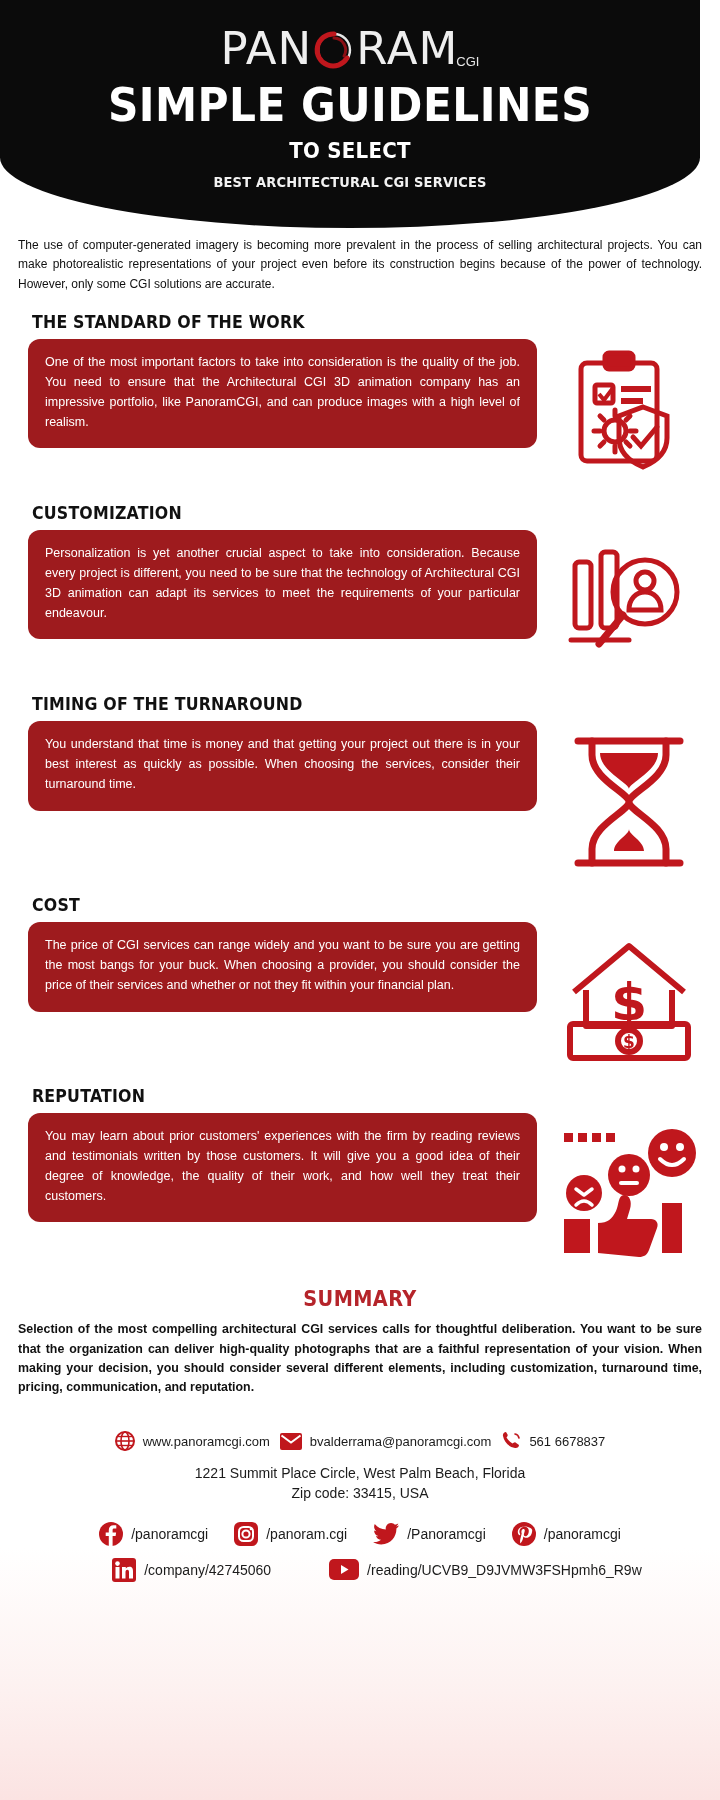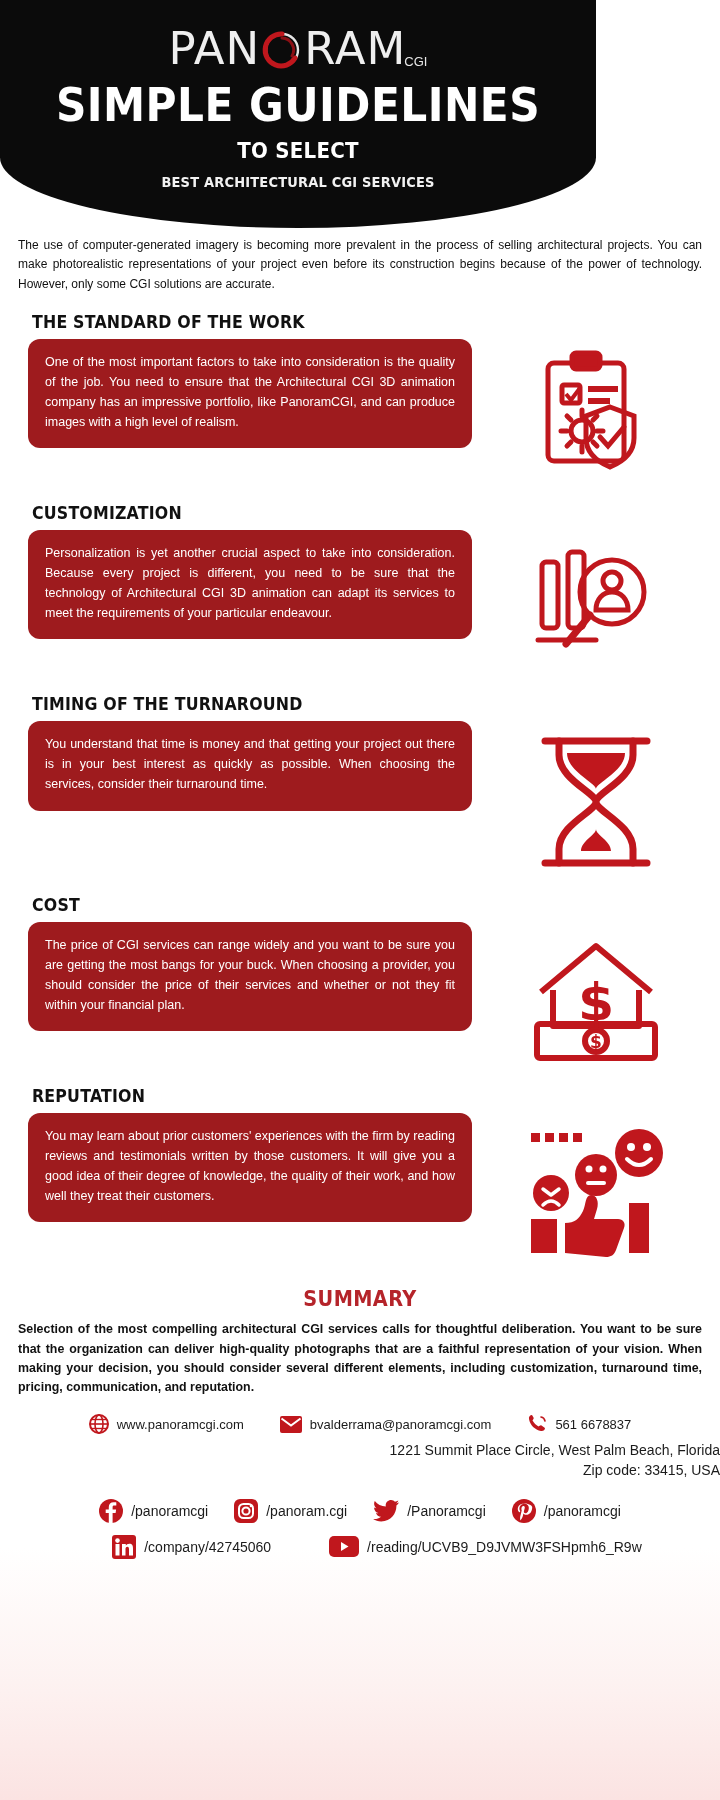--- a/index.html
+++ b/index.html
@@ -12,21 +12,21 @@
     position: relative;
     width: 720px;
     height: 1800px;
     overflow: hidden;
     background: linear-gradient(180deg, #ffffff 0%, #ffffff 86%, #fdf1f0 94%, #fbe3e2 100%);
   }
 
   
   .header {
     position: relative;
-    width: 596px;
+    width: 700px;
     height: 228px;
     background: #0b0b0b;
     border-bottom-left-radius: 100% 62%;
     border-bottom-right-radius: 100% 62%;
     overflow: hidden;
     padding-left: 16px;
   }
   .logo-wrap {
     position: absolute;
     top: 26px; left: 0; right: 0;
@@ -118,21 +118,21 @@
   .sec-row { display: flex; align-items: flex-start; }
   .card {
     background: #9e1b1e;
     color: #ffffff;
     border-radius: 12px;
     padding: 14px 17px 16px 17px;
     font-size: 12.5px;
     line-height: 1.58;
     text-align: justify;
     margin-left: 14px;
-    width: 444px;
+    width: 509px;
     flex: none;
   }
   .icon-cell {
     flex: 1;
     display: flex;
     align-items: center;
     justify-content: center;
     padding-top: 6px;
   }
 
@@ -154,29 +154,29 @@
     color: #111111;
     text-align: justify;
     font-weight: 600;
   }
 
   
   .contact-row {
     display: flex;
     justify-content: center;
     align-items: center;
-    gap: 36px;
-    margin-top: 17px;
+    gap: 10px;
+    margin-top: 34px;
     flex-wrap: nowrap;
   }
   .contact-item { display: flex; align-items: center; gap: 8px; }
   .contact-item .txt { font-size: 13px; color: #1b1b1b; }
   .address {
-    text-align: right;
-    margin-top: 6px;
+    text-align: center;
+    margin-top: 12px;
     font-size: 14px;
     line-height: 1.45;
     color: #1b1b1b;
   }
   .social-block { margin-top: 18px; }
   .social-row {
     display: flex;
     justify-content: center;
     align-items: center;
     gap: 26px;

